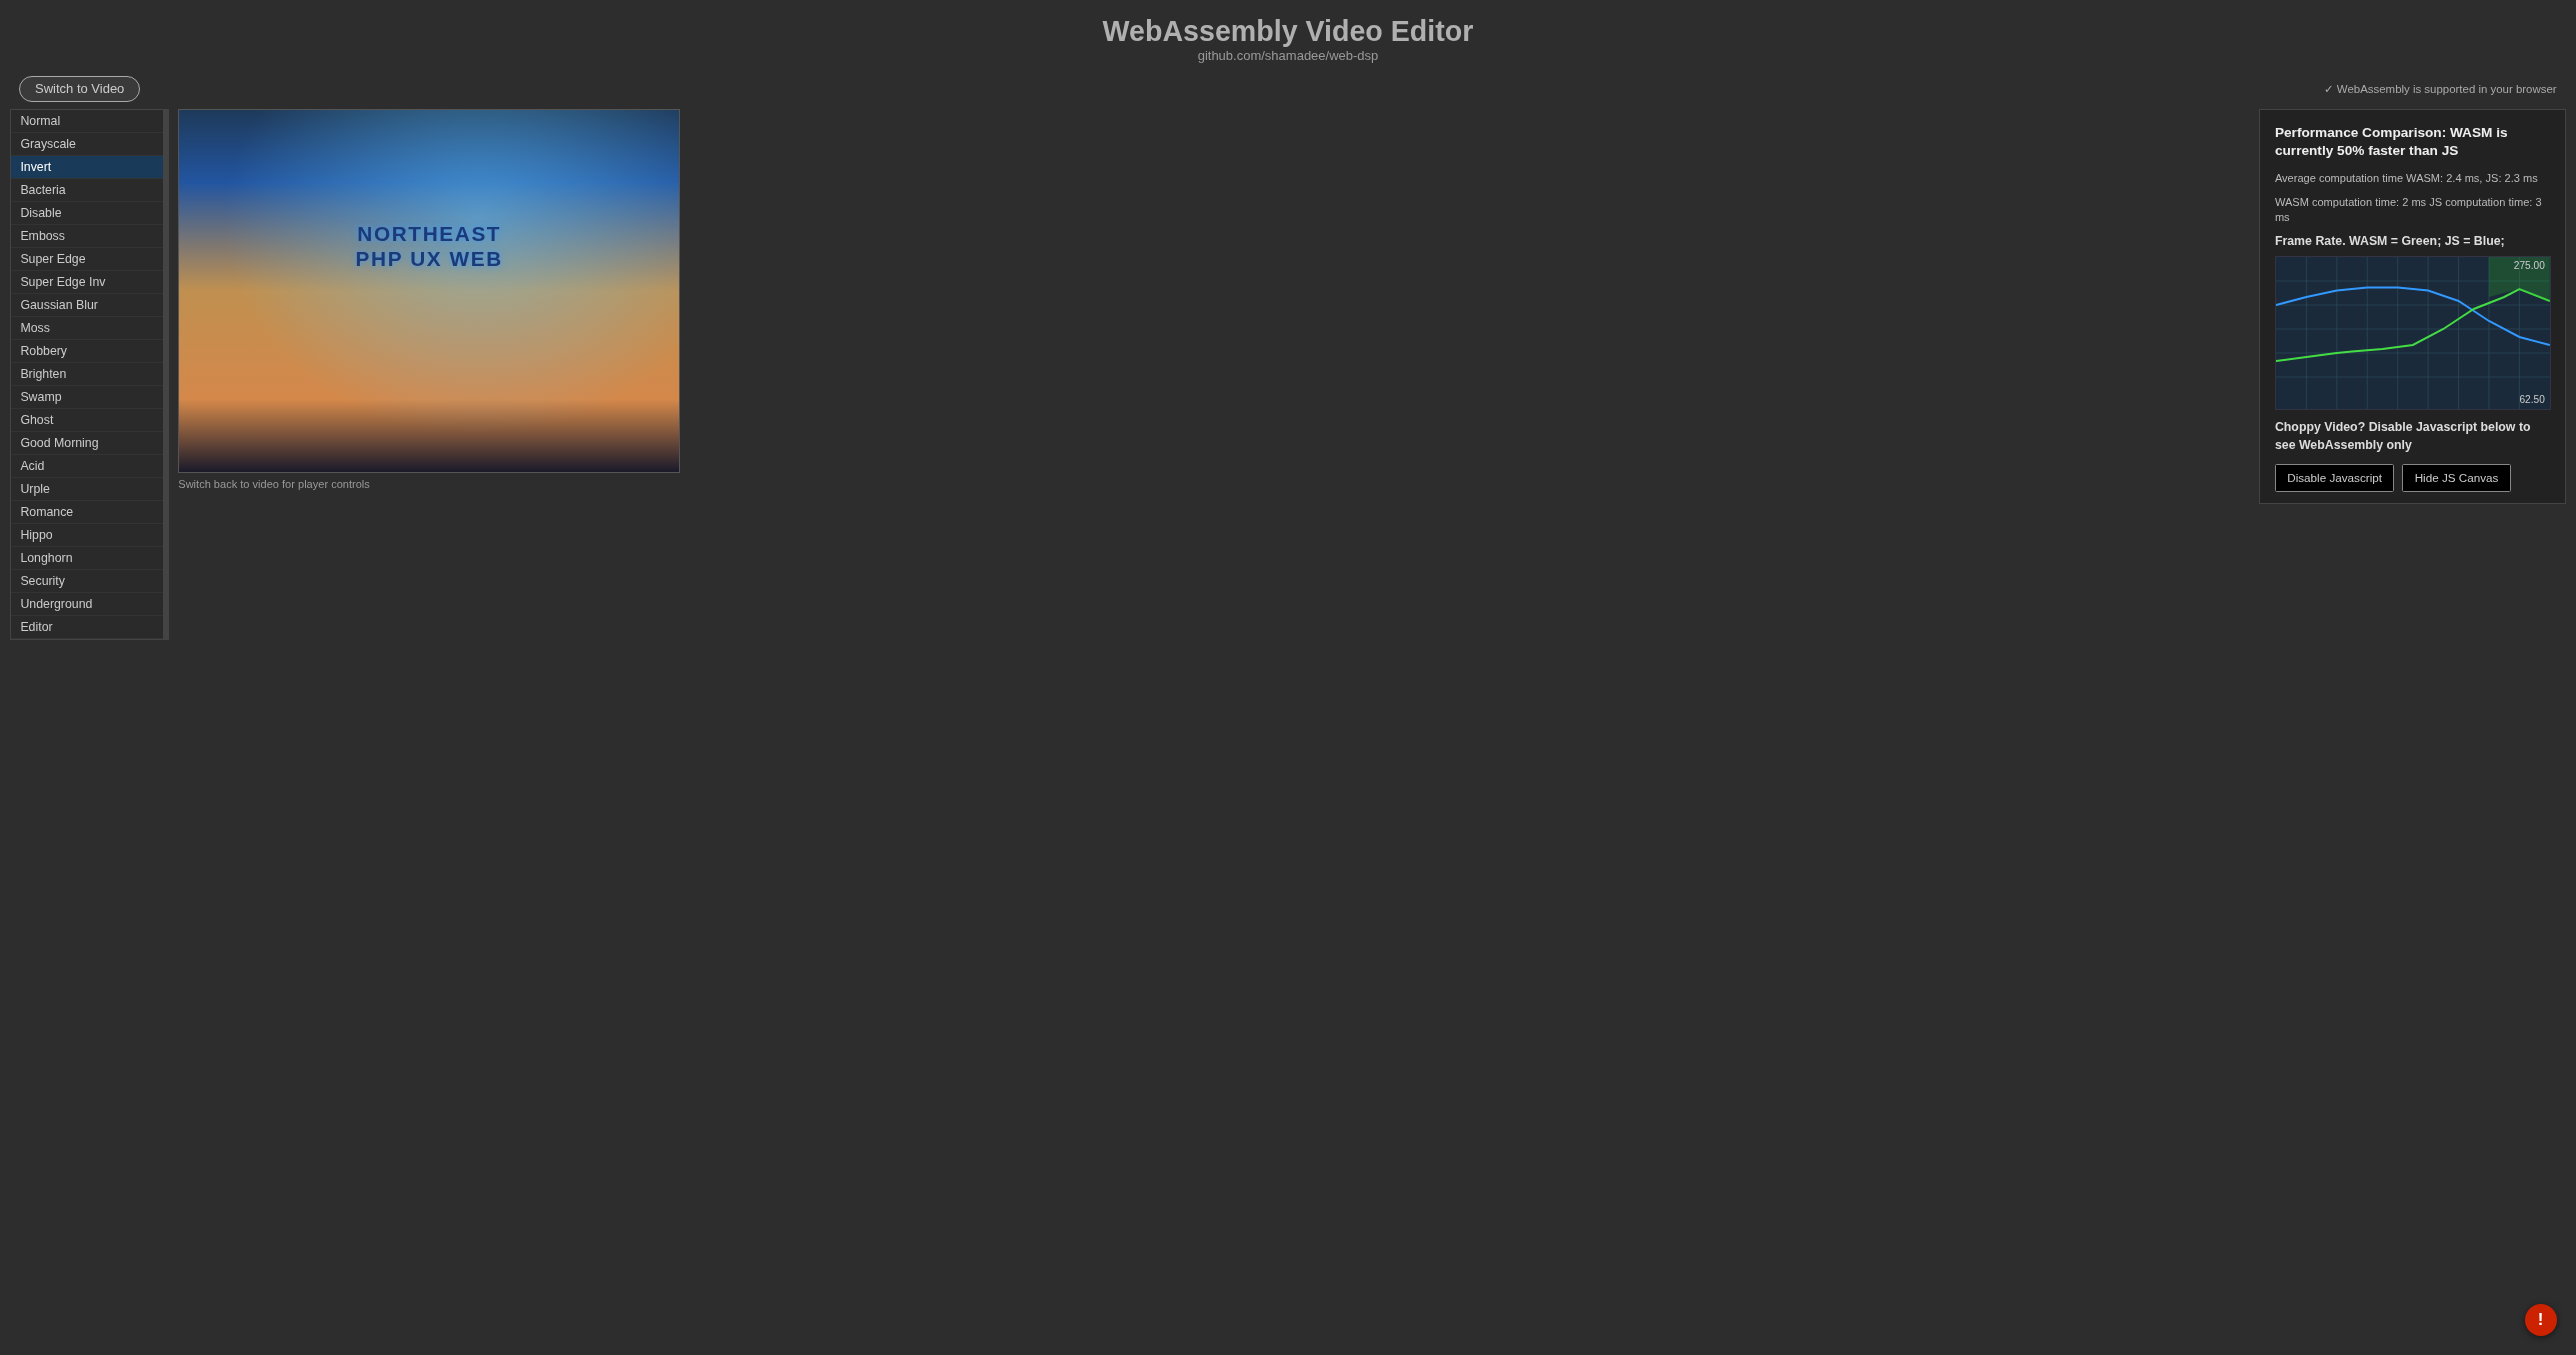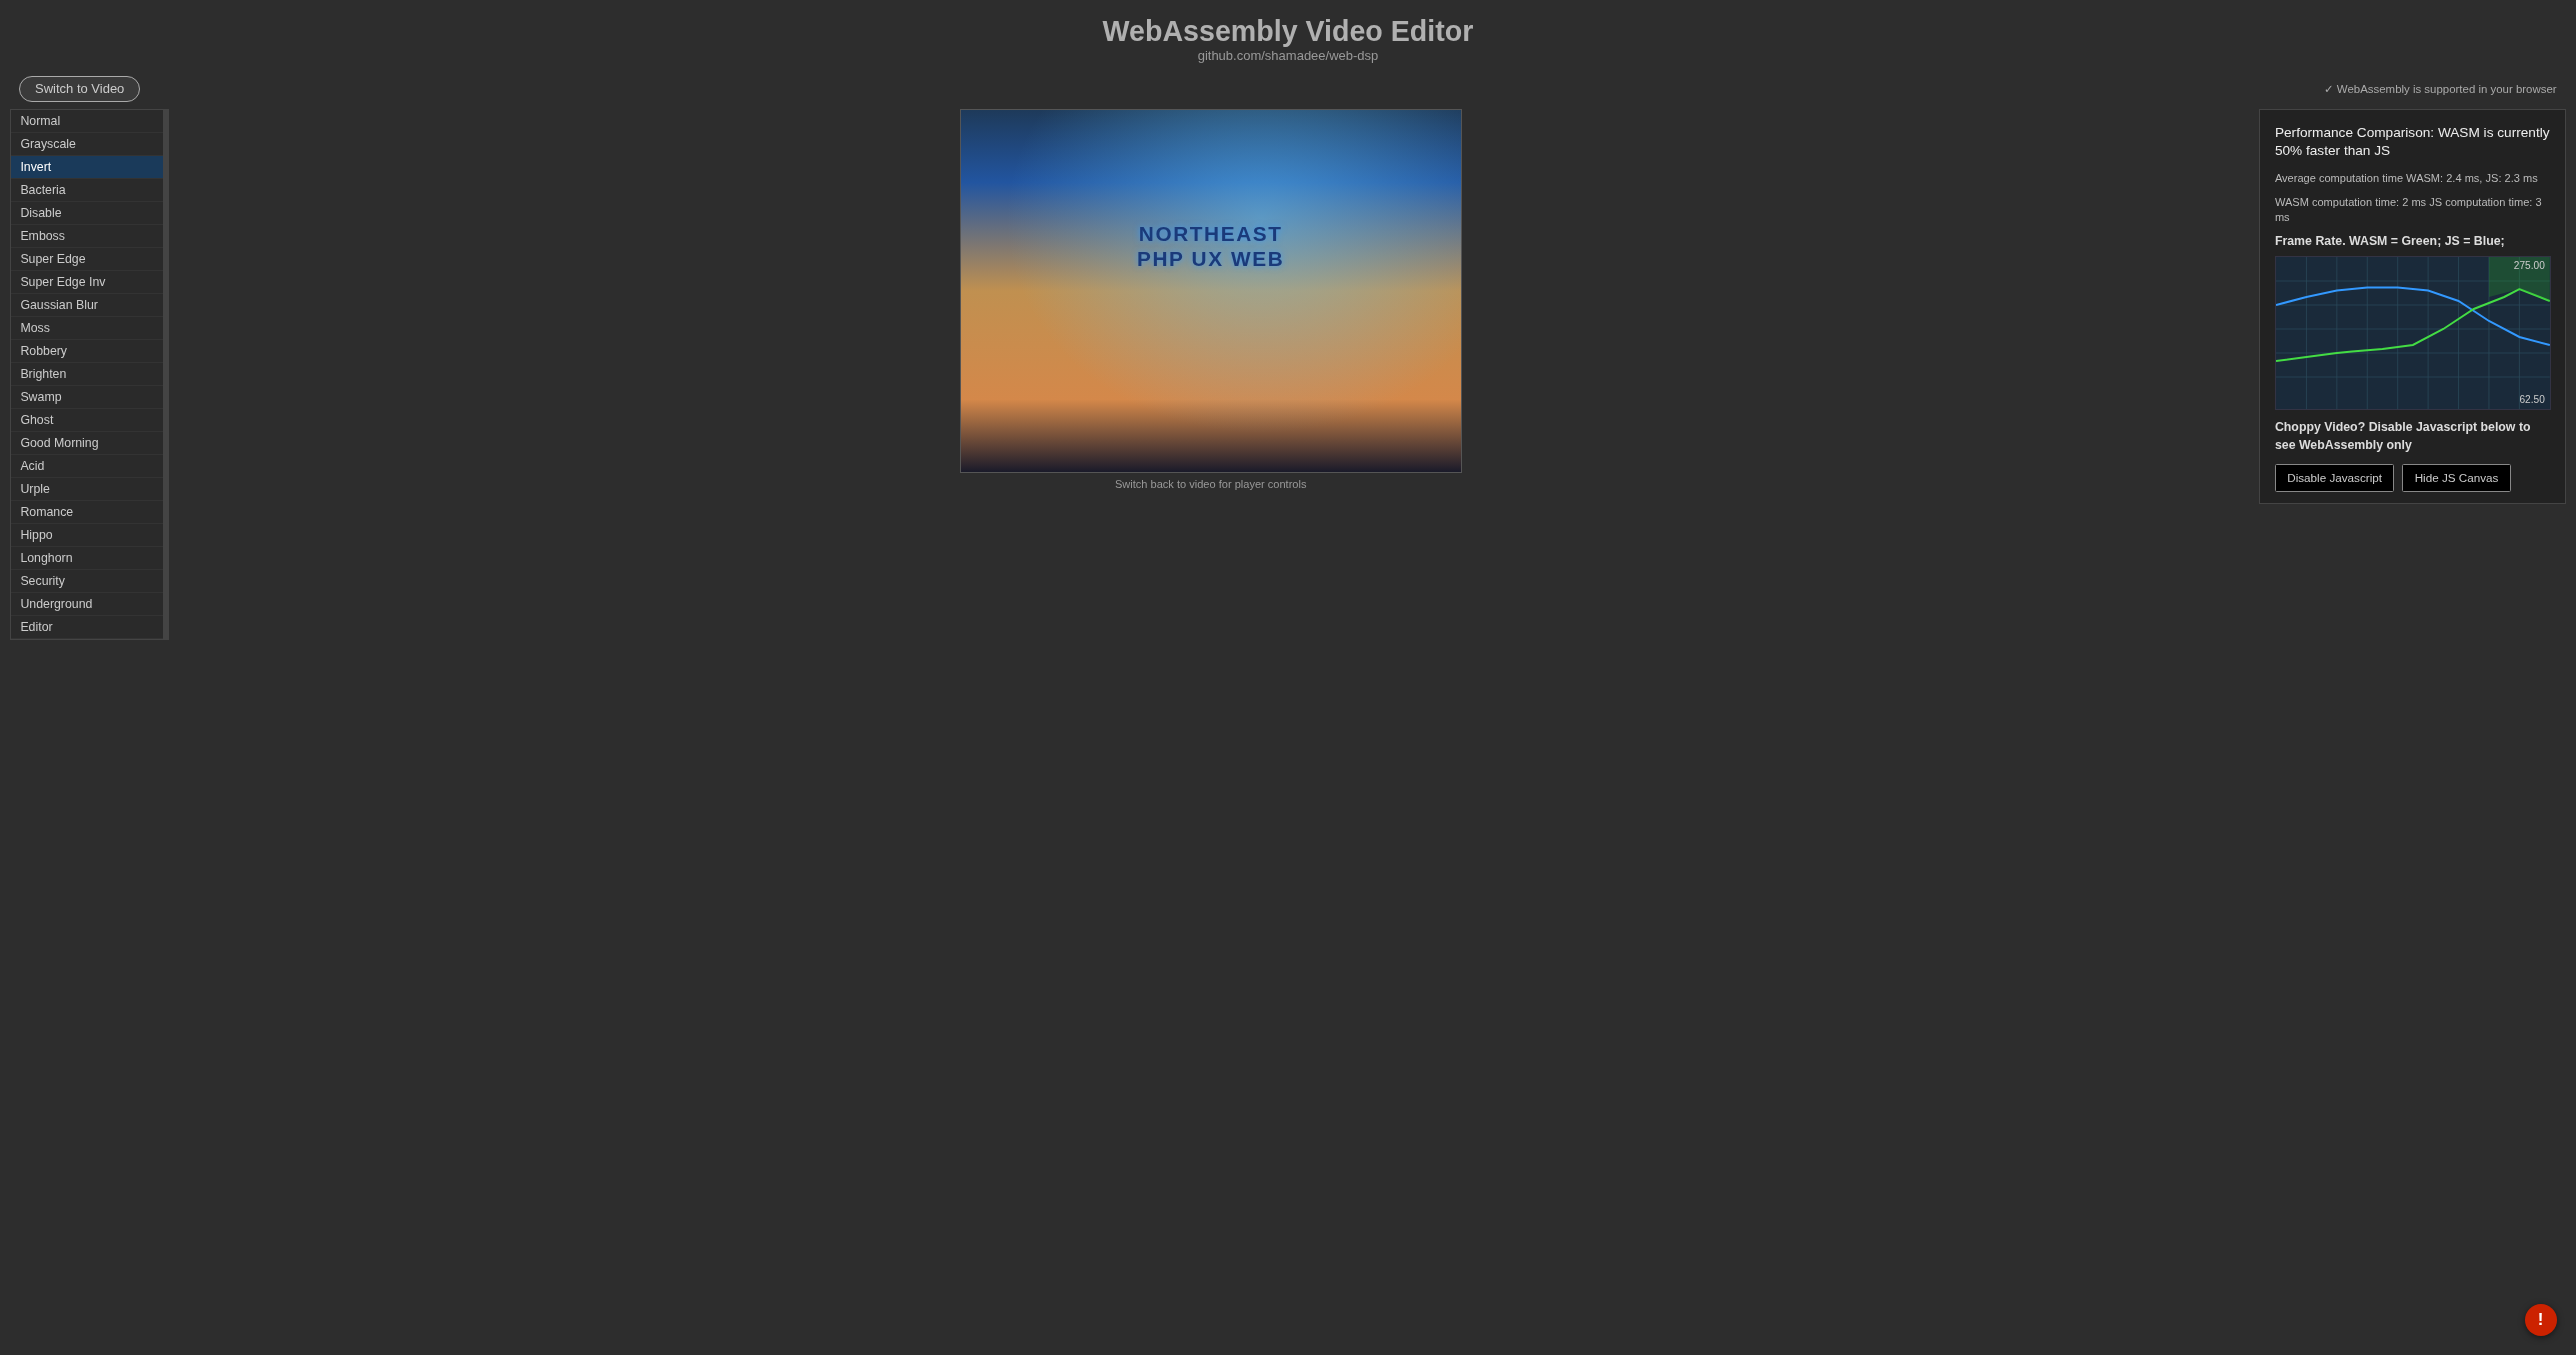--- a/index.html
+++ b/index.html
@@ -68,21 +68,21 @@
       border-bottom: 0.8px solid #333;
     }
     .filter-list ul li.active {
       background: #1a3a5a;
       color: #fff;
     }
     .video-section {
       flex: 1;
       display: flex;
       flex-direction: column;
-      align-items: center;
+      align-items: flex-start;
       padding: 0 9.7px;
     }
     .video-frame {
       width: 100%;
       max-width: 502px;
       height: 364px;
       background: linear-gradient(160deg, #1a2a3a 0%, #2a4060 30%, #c8a060 60%, #d4884a 80%, #222 100%);
       display: flex;
       align-items: center;
       justify-content: center;
@@ -121,21 +121,21 @@
       background: #222;
       border: 0.8px solid #444;
       padding: 14.6px 14.6px 11.3px;
       flex-shrink: 0;
       margin-left: 6.5px;
     }
     .panel h2 {
       font-size: 1.05rem;
       color: #eee;
       margin-bottom: 11.3px;
-      font-weight: normal;
+      font-weight: bold;
       line-height: 1.3;
     }
     .panel .stat-line {
       font-size: 0.85rem;
       color: #bbb;
       margin-bottom: 8px;
       line-height: 1.4;
     }
     .panel .frame-rate-title {
       font-size: 0.95rem;

